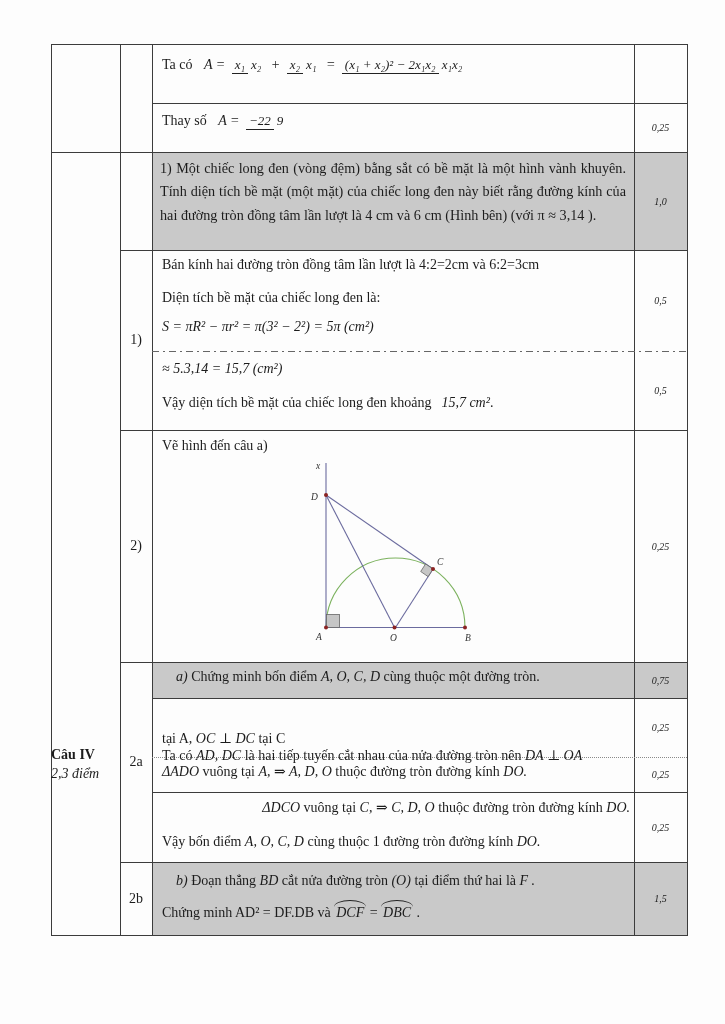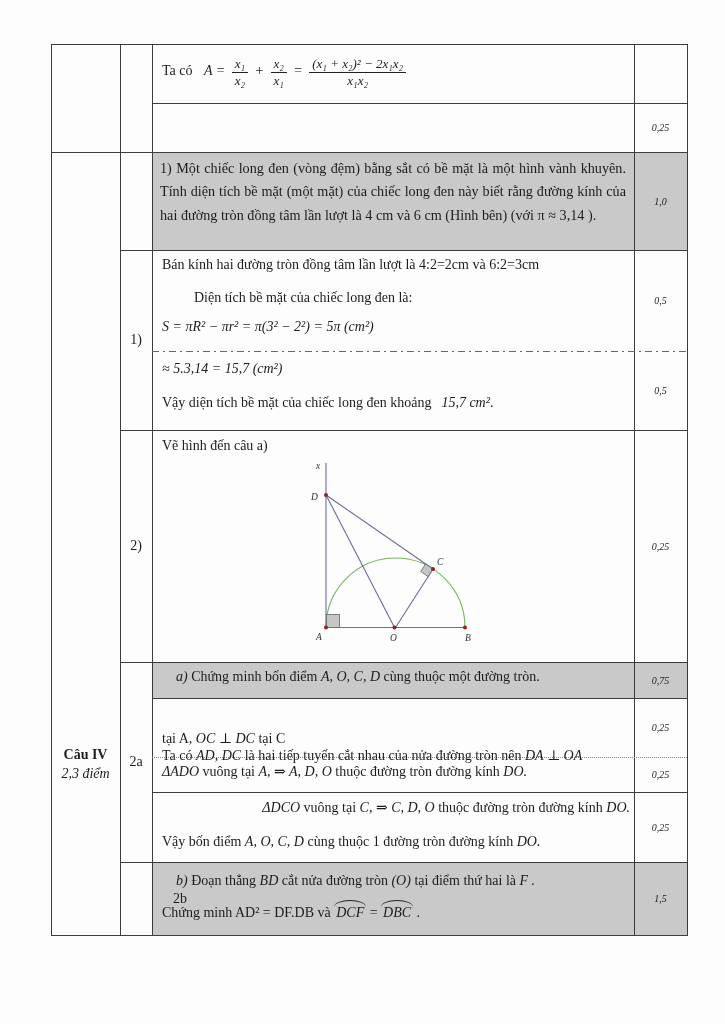--- a/index.html
+++ b/index.html
@@ -9,21 +9,21 @@
   .hl{position:absolute;height:1px;background:#3c3c3c;}
   .hl-dashdot{position:absolute;height:1px;background:repeating-linear-gradient(90deg,#666 0 7px,transparent 7px 11px,#666 11px 13px,transparent 13px 17px);}
   .hl-dot{position:absolute;height:0;border-top:1px dotted #8a8a8a;}
   .grayrow{position:absolute;background:#c9c9c9;}
   .cell{position:absolute;font-size:14px;line-height:1.35;}
   .it{font-style:italic;}
   .bold{font-weight:bold;}
   .score{position:absolute;left:634px;width:53px;display:flex;align-items:center;justify-content:center;
          font-style:italic;font-size:10px;}
   .blabel{position:absolute;left:120px;width:32px;display:flex;align-items:center;justify-content:center;font-size:14px;}
-  .frac{display:inline-flex;flex-direction:column;text-align:center;vertical-align:middle;margin:0 3px;font-size:13px;line-height:1.2;font-style:italic;}
+  .frac{display:inline-flex;text-align:center;vertical-align:middle;margin:0 3px;font-size:13px;line-height:1.2;font-style:italic;}
   .frac .num{display:block;border-bottom:1px solid #222;padding:0 3px;}
   .frac .den{display:block;padding:0 3px;}
   .mline{white-space:nowrap;}
   .just{text-align:justify;}
   .overarc{position:relative;font-style:italic;padding:0 2px;display:inline-block;}
   .overarc::before{content:"";position:absolute;left:0;right:0;top:-4px;height:6px;
     border-top:1.4px solid #222;border-radius:50% 50% 0 0 / 100% 100% 0 0;}
   svg line,svg path{fill:none;stroke-width:1.1;}
   svg text{font-family:"Liberation Serif","DejaVu Serif",serif;font-style:italic;font-size:9.5px;fill:#333;}
   .gap{display:inline-block;width:8px;}
@@ -51,56 +51,64 @@
   <div class="hl" style="left:120px;top:430px;width:567px;"></div>
   <div class="hl" style="left:120px;top:662px;width:567px;"></div>
   <div class="hl" style="left:120px;top:862px;width:567px;"></div>
 
   <div class="hl" style="left:152px;top:103px;width:535px;"></div>
   <div class="hl" style="left:152px;top:698px;width:535px;"></div>
   <div class="hl" style="left:152px;top:792px;width:535px;"></div>
   <div class="hl-dashdot" style="left:152px;top:351px;width:535px;"></div>
   <div class="hl-dot" style="left:152px;top:757px;width:535px;"></div>
 
-  <div class="cell" style="left:51px;top:746px;width:69px;text-align:center;">
+  <div class="cell" style="left:51px;top:746px;width:69px;">
     <div class="bold">Câu IV</div>
     <div class="it">2,3 điểm</div>
   </div>
 
   <div class="blabel" style="top:250px;height:180px;">1)</div>
   <div class="blabel" style="top:430px;height:232px;">2)</div>
   <div class="blabel" style="top:662px;height:200px;">2a</div>
-  <div class="blabel" style="top:862px;height:73px;padding-left:44px;">2b</div>
+  <div class="blabel" style="top:862px;height:73px;">2b</div>
 
   <div class="cell mline" style="left:162px;top:56px;width:465px;">
     <span>Ta có</span><span class="gap"></span>
     <span class="it">A =</span>
     <span class="frac">
         <span class="num">x₁</span>
         <span class="den">x₂</span>
       </span>
     <span class="it">+</span>
     <span class="frac">
         <span class="num">x₂</span>
         <span class="den">x₁</span>
       </span>
     <span class="it">=</span>
     <span class="frac">
         <span class="num">(x₁ + x₂)² − 2x₁x₂</span>
         <span class="den">x₁x₂</span>
       </span>
   </div>
 
+  <div class="cell mline" style="left:162px;top:112px;width:465px;">
+    <span>Thay số</span><span class="gap"></span>
+    <span class="it">A =</span>
+    <span class="frac">
+        <span class="num">−22</span>
+        <span class="den">9</span>
+      </span>
+  </div>
   <div class="score" style="top:103px;height:49px;">0,25</div>
 
   <div class="cell just" style="left:160px;top:157px;width:466px;line-height:23.4px;font-size:14.2px;">1)  Một chiếc long đen (vòng đệm) bằng sắt có bề mặt là một hình vành khuyên. Tính diện tích bề mặt (một mặt) của chiếc long đen này biết rằng đường kính của hai đường tròn đồng tâm lần lượt là 4 cm và 6 cm (Hình bên) (với π ≈ 3,14 ).</div>
   <div class="score" style="top:152px;height:98px;font-family:Liberation Serif, serif;">1,0</div>
 
   <div class="cell" style="left:162px;top:256px;width:465px;">Bán kính hai đường tròn đồng tâm lần lượt là 4:2=2cm và 6:2=3cm</div>
-  <div class="cell" style="left:162px;top:289px;width:465px;margin-left:32px;">Diện tích bề mặt của chiếc long đen là:</div>
+  <div class="cell" style="left:162px;top:289px;width:465px;">Diện tích bề mặt của chiếc long đen là:</div>
   <div class="cell it mline" style="left:162px;top:318px;width:465px;">S = πR² − πr² = π(3² − 2²) = 5π (cm²)</div>
   <div class="score" style="top:250px;height:101px;">0,5</div>
 
   <div class="cell it mline" style="left:162px;top:360px;width:465px;">≈ 5.3,14 = 15,7 (cm²)</div>
   <div class="cell" style="left:162px;top:394px;width:465px;">
     <span>Vậy diện tích bề mặt của chiếc long đen khoảng</span><span class="it" style="margin-left:10px;">15,7 cm²</span><span>.</span>
   </div>
   <div class="score" style="top:351px;height:79px;">0,5</div>
 
   <div class="cell" style="left:162px;top:437px;width:465px;">Vẽ hình đến câu a)</div>

